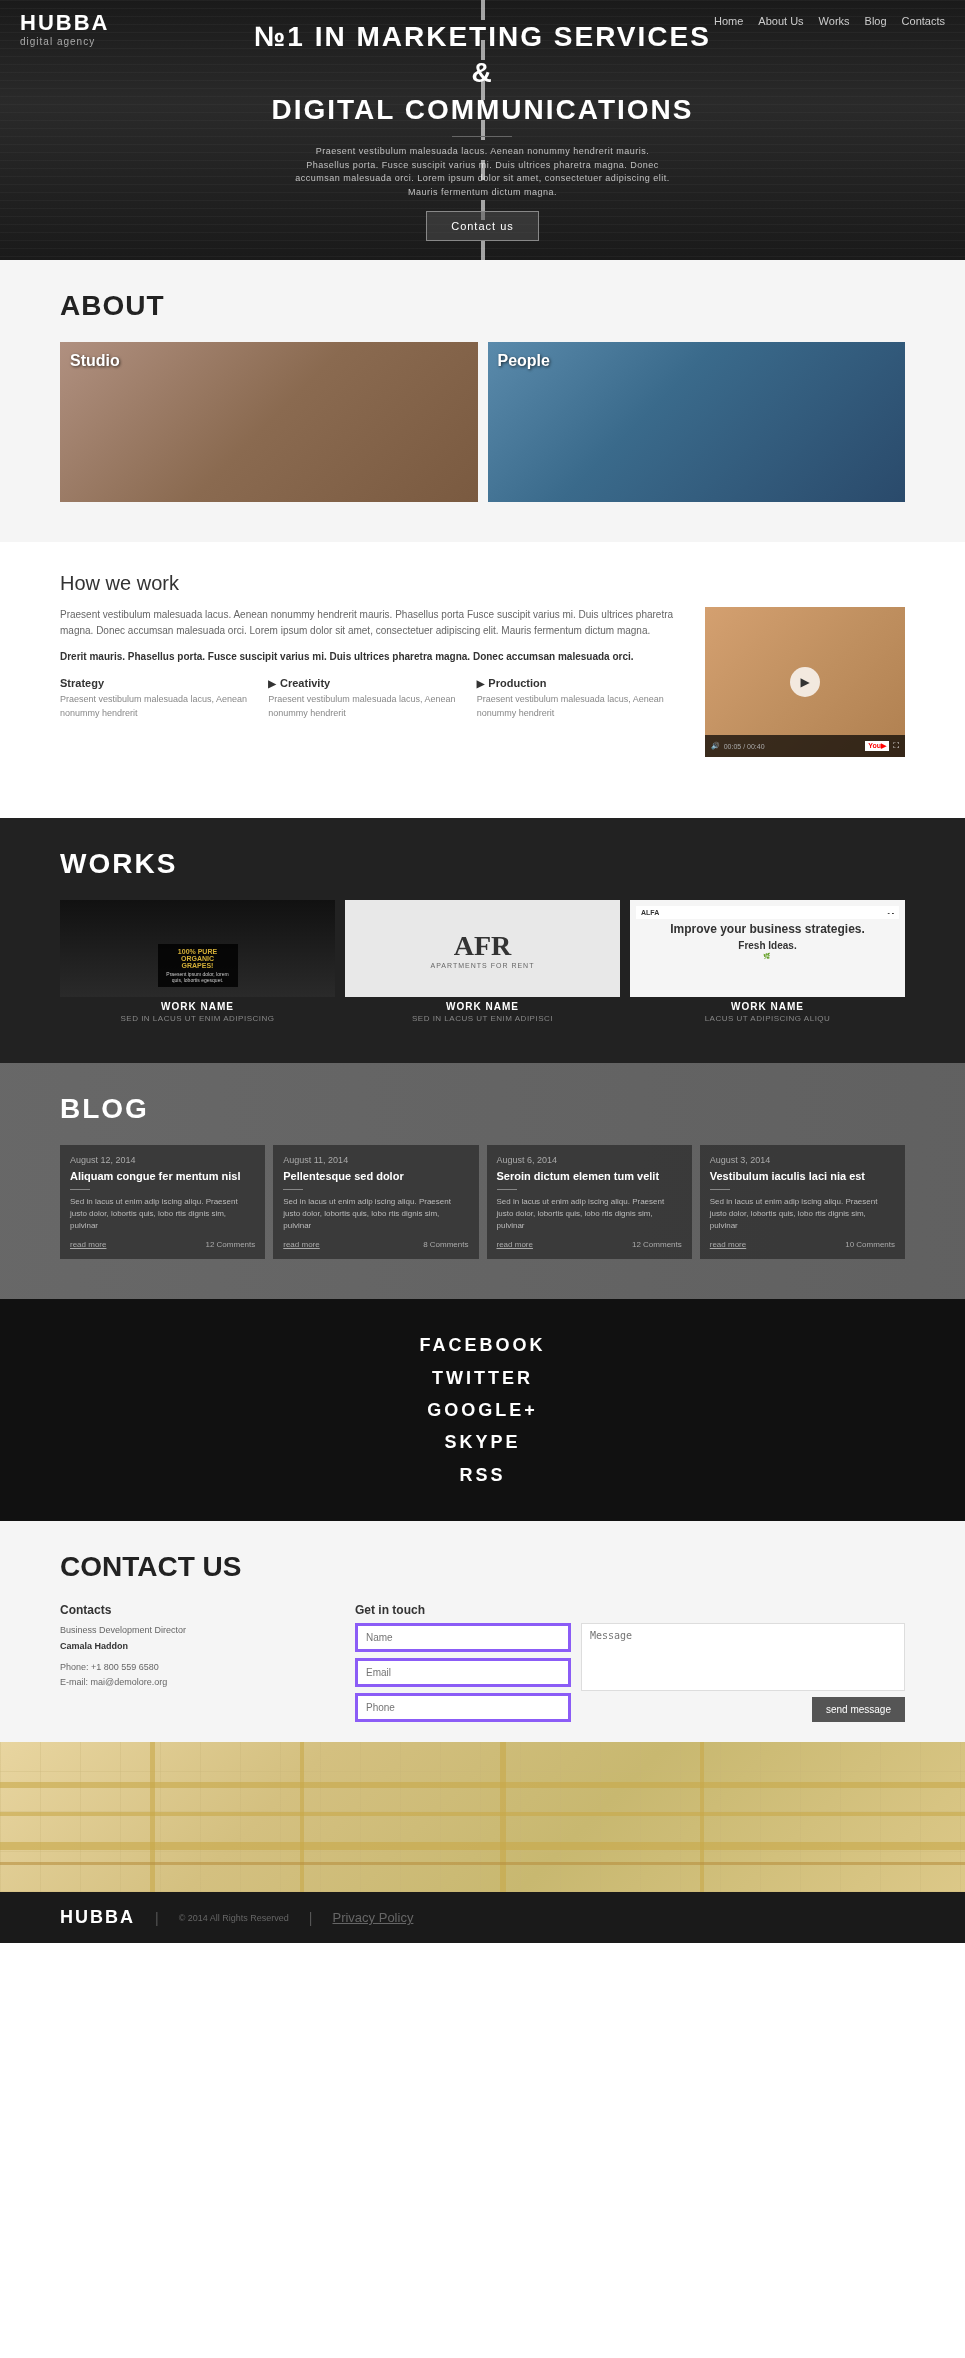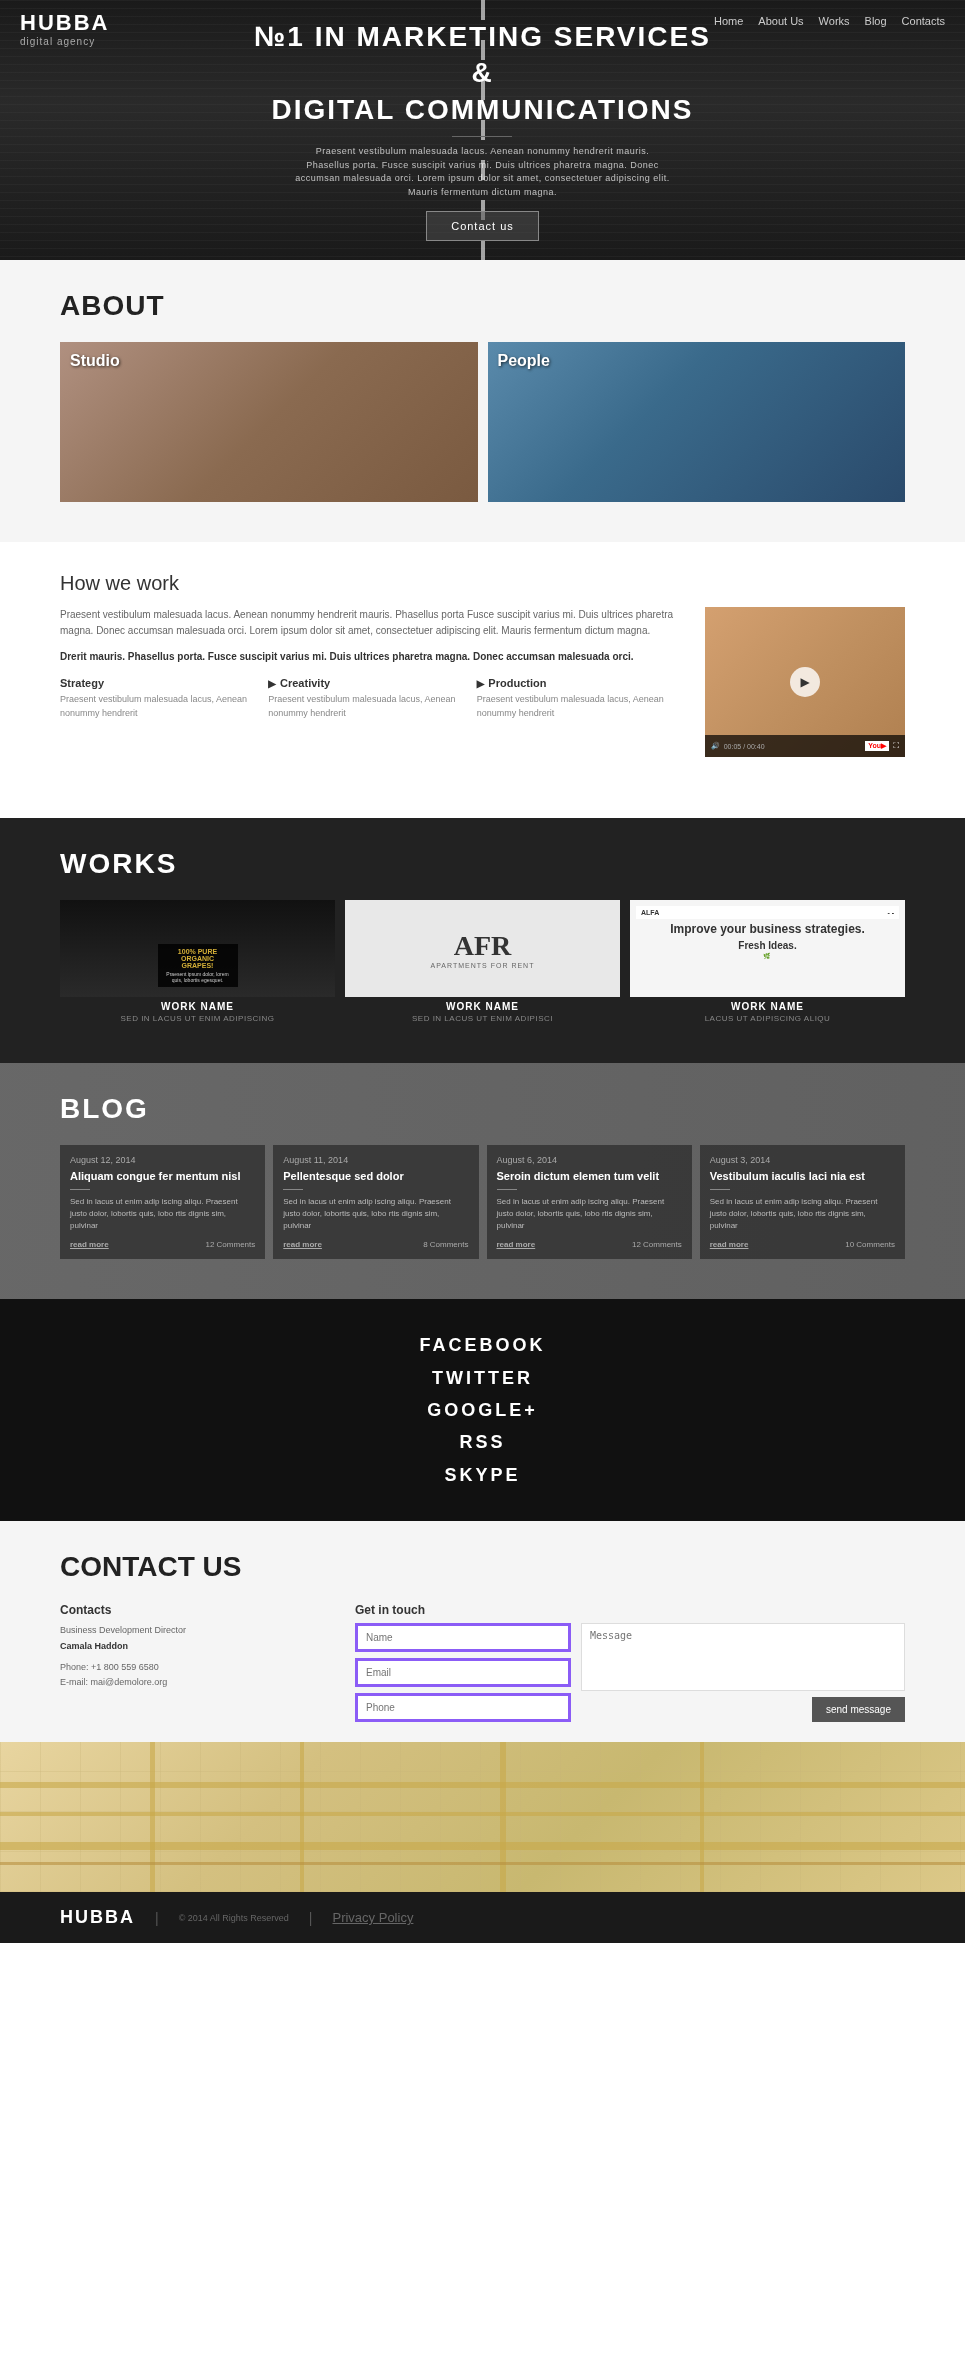--- a/index.html
+++ b/index.html
@@ -421,21 +421,20 @@
     .blog-footer {
       display: flex;
       justify-content: space-between;
       align-items: center;
       font-size: 8px;
     }
     .blog-read {
       color: #aaa;
       text-decoration: underline;
       cursor: pointer;
-      font-weight: bold;
     }
     .blog-comments {
       color: #aaa;
     }
 
     
     .social-section {
       background: #111;
       padding: 30px 60px;
       text-align: center;
@@ -773,22 +772,22 @@
         <span class="blog-comments">10 Comments</span>
       </div>
     </div>
   </div>
 </section>
 
 <section class="social-section">
   <a class="social-link">FACEBOOK</a>
   <a class="social-link">TWITTER</a>
   <a class="social-link">GOOGLE+</a>
+  <a class="social-link">SKYPE</a>
   <a class="social-link">RSS</a>
-  <a class="social-link">SKYPE</a>
 </section>
 
 <section class="contact-section">
   <h2 class="contact-title">CONTACT US</h2>
   <div class="contact-grid">
     <div class="contact-col">
       <div class="contact-col-title">Contacts</div>
       <div class="contact-info">
         <div>Business Development Director</div>
         <div><strong>Camala Haddon</strong></div>

